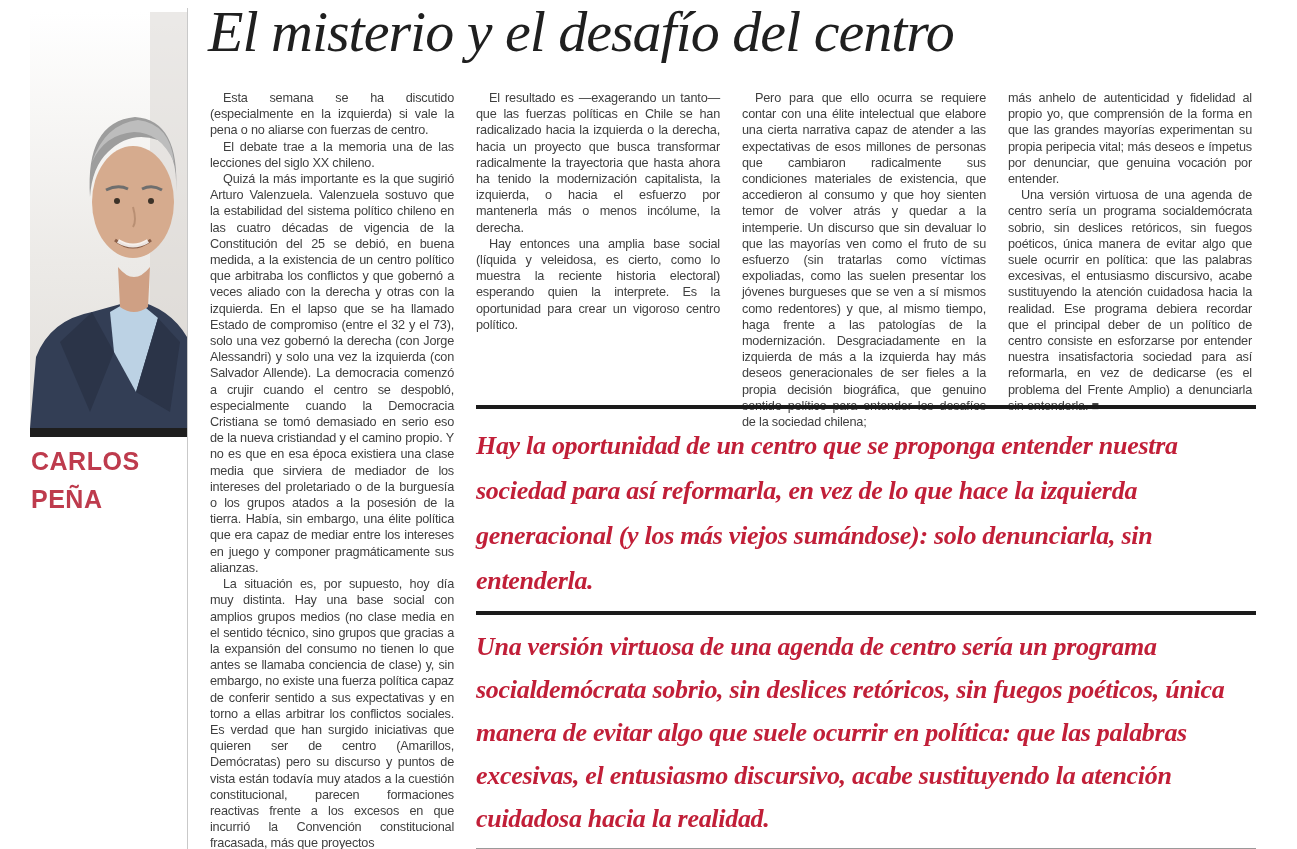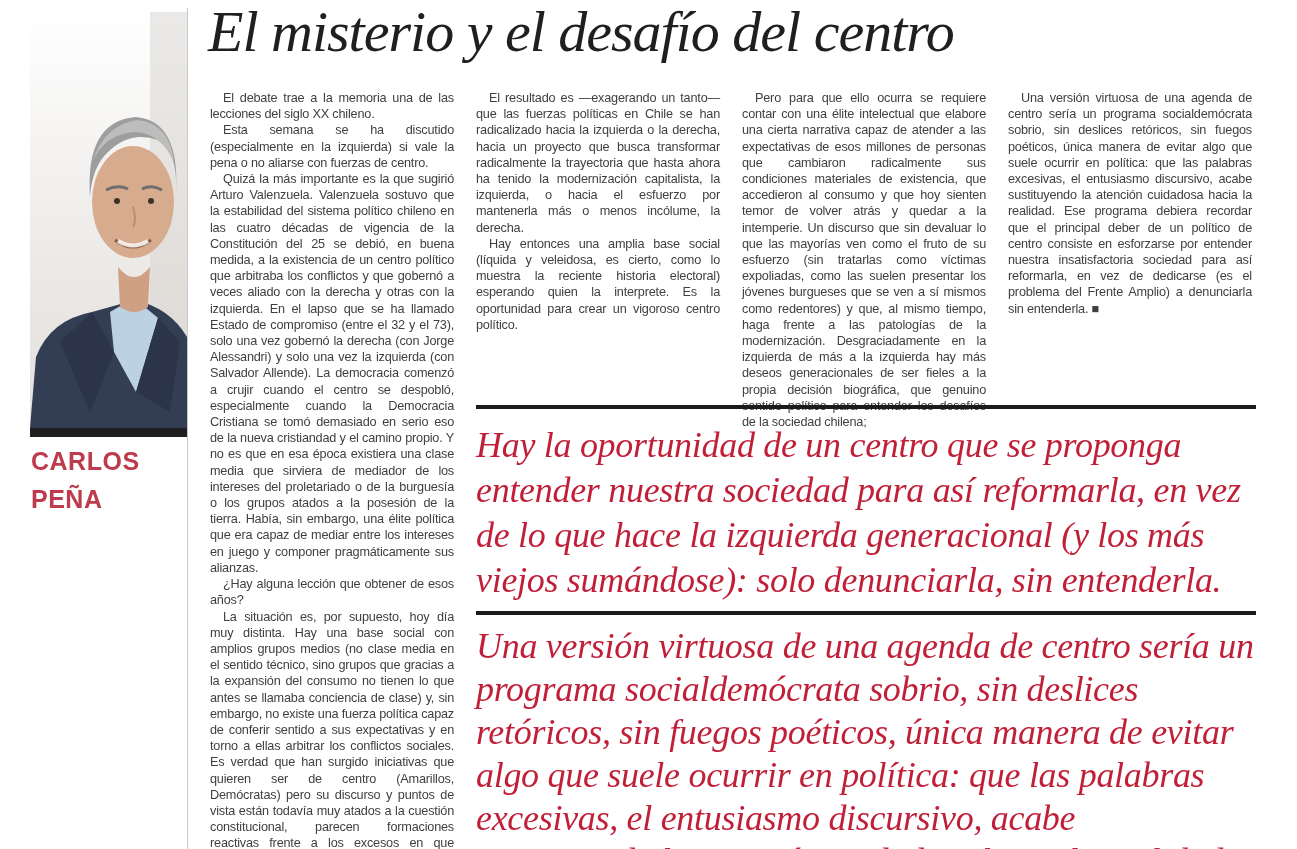--- a/index.html
+++ b/index.html
@@ -49,22 +49,22 @@
   .col1{left:210px;height:755px;}
   .col2{left:476px;}
   .col3{left:742px;}
   .col4{left:1008px;}
 
   
   .quotes{position:absolute;left:476px;top:405px;width:780px;}
   .hrule{height:4px;background:#1b1b1b;}
   .hrule.thin{height:2px;background:#9a9a9a;}
   .pullquote{
-    font-family:"Liberation Serif",serif;font-style:italic;font-weight:400;
-    color:#C11F38;font-size:36px;letter-spacing:-.3px;
+    font-family:"Liberation Serif",serif;font-style:italic;font-weight:700;
+    color:#C11F38;font-size:26px;letter-spacing:-.3px;
     text-align:left;
   }
   .pq1{margin:14px 0 8px;line-height:45px;}
   .pq2{margin:10px 0 8px;line-height:43px;}
 </style>
 </head>
 <body>
 
 <div class="page">
 
@@ -109,37 +109,37 @@
     <div class="photo-bar"></div>
   </figure>
 
   <div class="byline">CARLOS PEÑA</div>
 
   <div class="vdivider"></div>
 
   <h1 class="title">El misterio y el desafío del centro</h1>
 
   <section class="col col1">
+    <p class="indent">Esta semana se ha discutido (especialmente en la izquierda) si vale la pena o no aliarse con fuerzas de centro.</p>
     <p class="indent">El debate trae a la memoria una de las lecciones del siglo XX chileno.</p>
-    <p class="indent">Esta semana se ha discutido (especialmente en la izquierda) si vale la pena o no aliarse con fuerzas de centro.</p>
     <p class="indent">Quizá la más importante es la que sugirió Arturo Valenzuela. Valenzuela sostuvo que la estabilidad del sistema político chileno en las cuatro décadas de vigencia de la Constitución del 25 se debió, en buena medida, a la existencia de un centro político que arbitraba los conflictos y que gobernó a veces aliado con la derecha y otras con la izquierda. En el lapso que se ha llamado Estado de compromiso (entre el 32 y el 73), solo una vez gobernó la derecha (con Jorge Alessandri) y solo una vez la izquierda (con Salvador Allende). La democracia comenzó a crujir cuando el centro se despobló, especialmente cuando la Democracia Cristiana se tomó demasiado en serio eso de la nueva cristiandad y el camino propio. Y no es que en esa época existiera una clase media que sirviera de mediador de los intereses del proletariado o de la burguesía o los grupos atados a la posesión de la tierra. Había, sin embargo, una élite política que era capaz de mediar entre los intereses en juego y componer pragmáticamente sus alianzas.</p>
-    <p class="indent">¿Hay alguna lección que obtener de esos años?</p>
     <p class="indent">La situación es, por supuesto, hoy día muy distinta. Hay una base social con amplios grupos medios (no clase media en el sentido técnico, sino grupos que gracias a la expansión del consumo no tienen lo que antes se llamaba conciencia de clase) y, sin embargo, no existe una fuerza política capaz de conferir sentido a sus expectativas y en torno a ellas arbitrar los conflictos sociales. Es verdad que han surgido iniciativas que quieren ser de centro (Amarillos, Demócratas) pero su discurso y puntos de vista están todavía muy atados a la cuestión constitucional, parecen formaciones reactivas frente a los excesos en que incurrió la Convención constitucional fracasada, más que proyectos</p>
   </section>
 
   <section class="col col2">
     <p class="indent">El resultado es —exagerando un tanto— que las fuerzas políticas en Chile se han radicalizado hacia la izquierda o la derecha, hacia un proyecto que busca transformar radicalmente la trayectoria que hasta ahora ha tenido la modernización capitalista, la izquierda, o hacia el esfuerzo por mantenerla más o menos incólume, la derecha.</p>
     <p class="indent">Hay entonces una amplia base social (líquida y veleidosa, es cierto, como lo muestra la reciente historia electoral) esperando quien la interprete. Es la oportunidad para crear un vigoroso centro político.</p>
   </section>
 
   <section class="col col3">
     <p class="indent">Pero para que ello ocurra se requiere contar con una élite intelectual que elabore una cierta narrativa capaz de atender a las expectativas de esos millones de personas que cambiaron radicalmente sus condiciones materiales de existencia, que accedieron al consumo y que hoy sienten temor de volver atrás y quedar a la intemperie. Un discurso que sin devaluar lo que las mayorías ven como el fruto de su esfuerzo (sin tratarlas como víctimas expoliadas, como las suelen presentar los jóvenes burgueses que se ven a sí mismos como redentores) y que, al mismo tiempo, haga frente a las patologías de la modernización. Desgraciadamente en la izquierda de más a la izquierda hay más deseos generacionales de ser fieles a la propia decisión biográfica, que genuino sentido político para entender los desafíos de la sociedad chilena;</p>
   </section>
 
   <section class="col col4">
+    <p>más anhelo de autenticidad y fidelidad al propio yo, que comprensión de la forma en que las grandes mayorías experimentan su propia peripecia vital; más deseos e ímpetus por denunciar, que genuina vocación por entender.</p>
     <p class="indent">Una versión virtuosa de una agenda de centro sería un programa socialdemócrata sobrio, sin deslices retóricos, sin fuegos poéticos, única manera de evitar algo que suele ocurrir en política: que las palabras excesivas, el entusiasmo discursivo, acabe sustituyendo la atención cuidadosa hacia la realidad. Ese programa debiera recordar que el principal deber de un político de centro consiste en esforzarse por entender nuestra insatisfactoria sociedad para así reformarla, en vez de dedicarse (es el problema del Frente Amplio) a denunciarla sin entenderla.  ■</p>
   </section>
 
   <section class="quotes">
     <div class="hrule"></div>
     <p class="pullquote pq1">Hay la oportunidad de un centro que se proponga entender nuestra sociedad para así reformarla, en vez de lo que hace la izquierda generacional (y los más viejos sumándose): solo denunciarla, sin entenderla.</p>
     <div class="hrule"></div>
     <p class="pullquote pq2">Una versión virtuosa de una agenda de centro sería un programa socialdemócrata sobrio, sin deslices retóricos, sin fuegos poéticos, única manera de evitar algo que suele ocurrir en política: que las palabras excesivas, el entusiasmo discursivo, acabe sustituyendo la atención cuidadosa hacia la realidad.</p>
     <div class="hrule thin"></div>
   </section>

